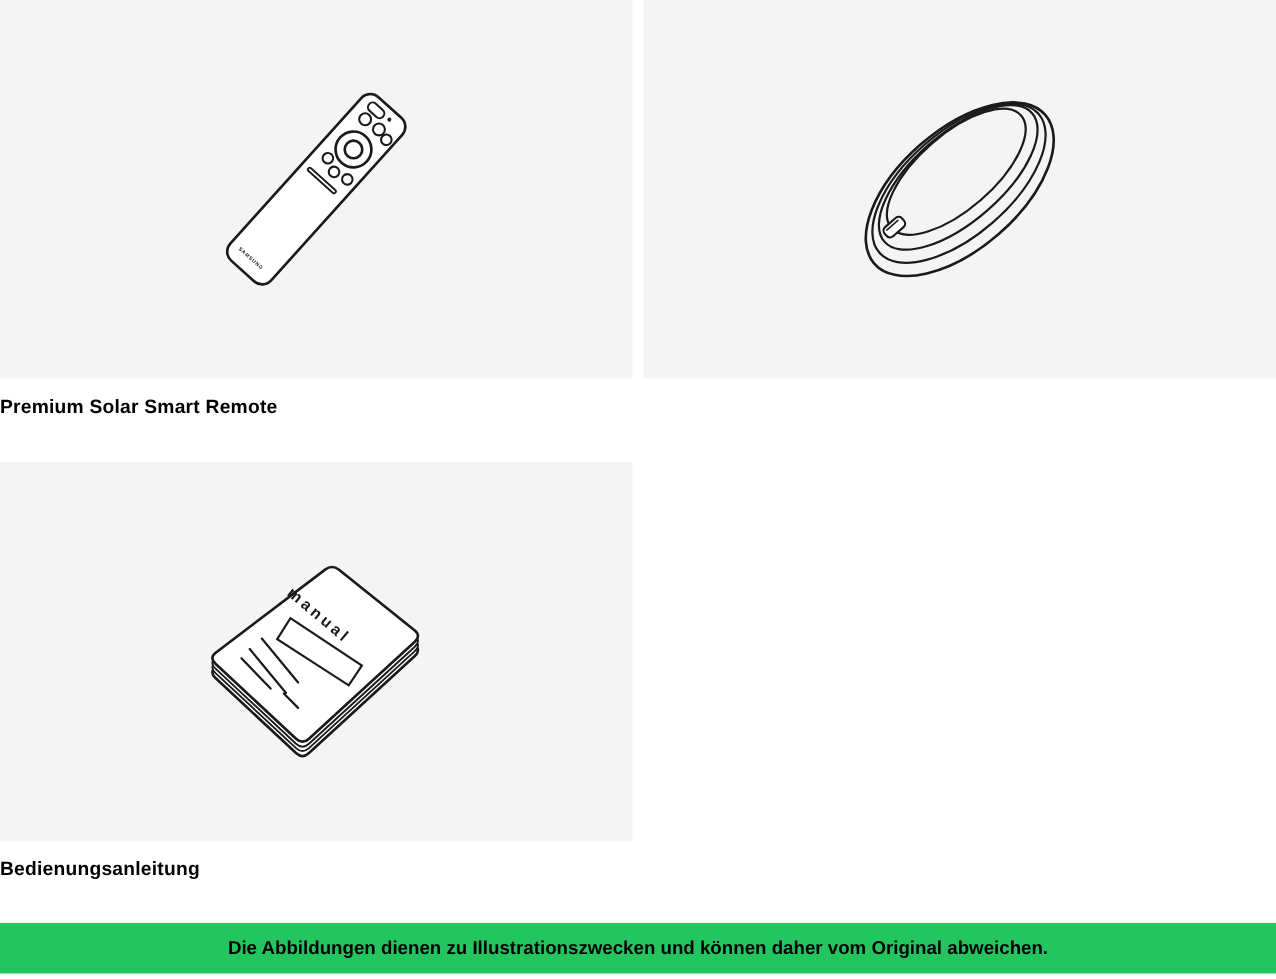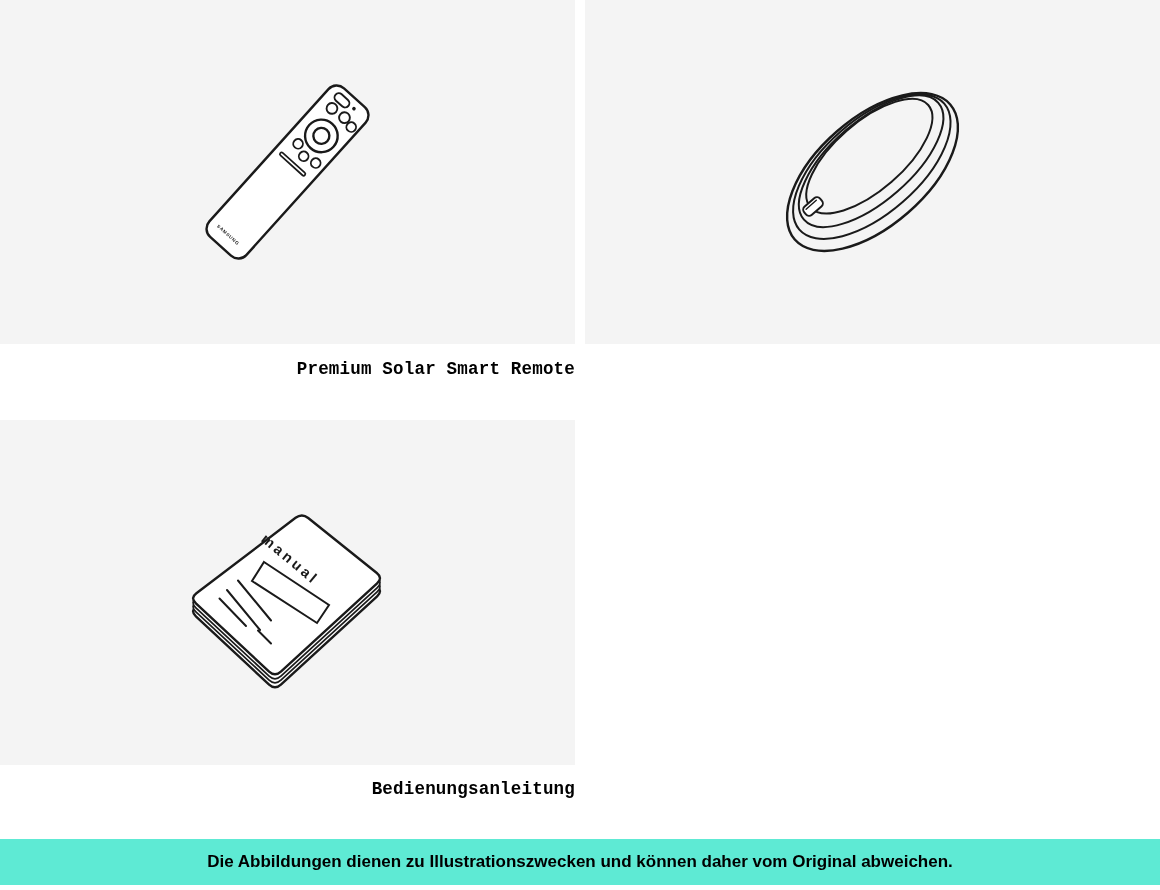--- a/index.html
+++ b/index.html
@@ -19,37 +19,36 @@
   }
   .tile svg { display: block; }
   .tile-remote { left: 0;   top: 0;   width: 575px; height: 344px; }
   .tile-cable  { left: 585px; top: 0; width: 575px; height: 344px; }
   .tile-manual { left: 0;   top: 420px; width: 575px; height: 345px; }
   .accessory-label {
     position: absolute;
     width: 575px;
     height: 24px;
     line-height: 24px;
-    text-align: right;
+    text-align: left;
     font-size: 17.5px;
     font-weight: 700;
     letter-spacing: 0.2px;
     color: #000000;
-    font-family: Liberation Mono, monospace;
   }
   .label-remote { left: 0;   top: 357px; }
   .label-cable  { left: 585px; top: 357px; }
-  .label-manual { left: 0;   top: 777px; padding-left: 44px; }
+  .label-manual { left: 0;   top: 777px; }
   .disclaimer-bar {
     position: absolute;
     left: 0;
     top: 839px;
     width: 1160px;
     height: 46px;
-    background: #5eead4;
+    background: #22c55e;
     text-align: center;
   }
   .disclaimer-text {
     display: inline-block;
     line-height: 46px;
     font-size: 17px;
     font-weight: 700;
     color: #000000;
   }
 </style>

